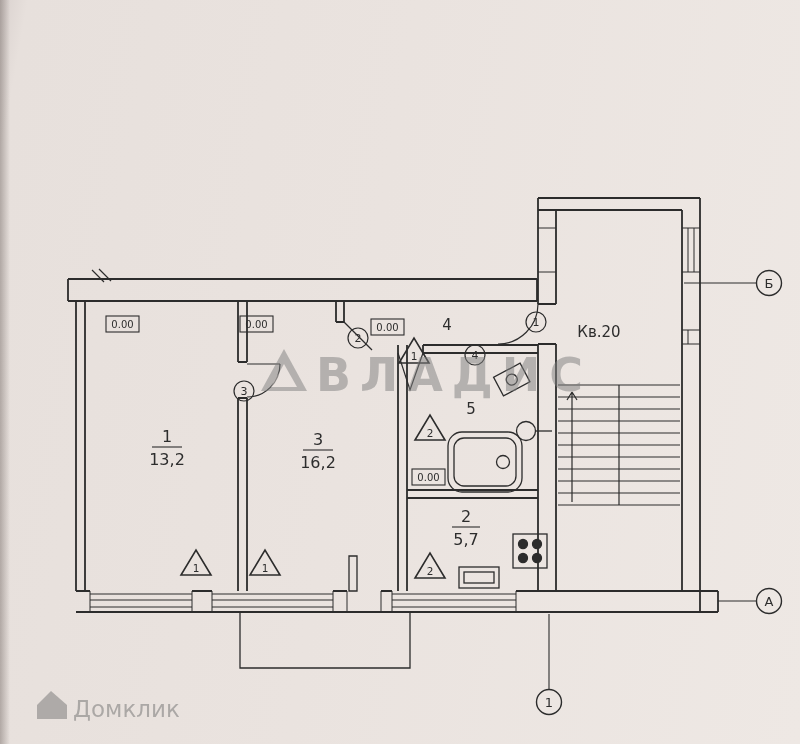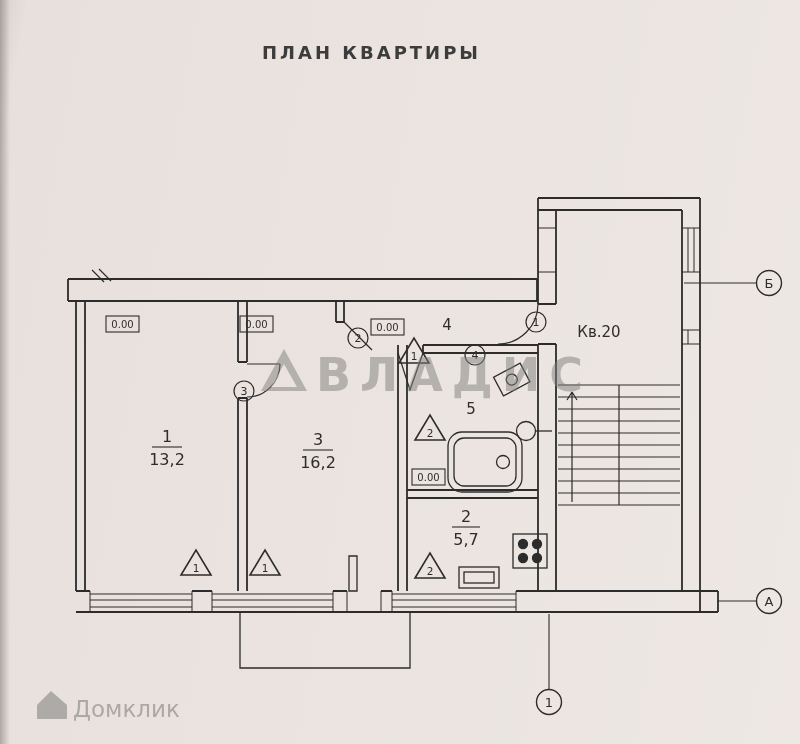--- a/index.html
+++ b/index.html
@@ -23,21 +23,20 @@
   .t{font-family:"DejaVu Sans",sans-serif;fill:#2d2d2d;}
   .wm-text{font-family:"DejaVu Sans",sans-serif;font-weight:bold;}
   .brand-text{font-family:"DejaVu Sans",sans-serif;font-weight:500;}
 </style>
 </head>
 <body>
 
 <div class="page">
   <div class="edge-left"></div>
 
-  <div class="title">ПЛАН КВАРТИРЫ</div>
 
   <svg width="800" height="744" viewBox="0 0 800 744">
 
     <g stroke="#2c2c2c" fill="none" stroke-width="1.8">
 
       <path d="M68 279 H537 M68 301 H537 M68 279 V301 M537 279 V301"></path>
 
       <path d="M76 301 V591 M85 301 V591"></path>
 
       <path d="M76 612 H718"></path>

